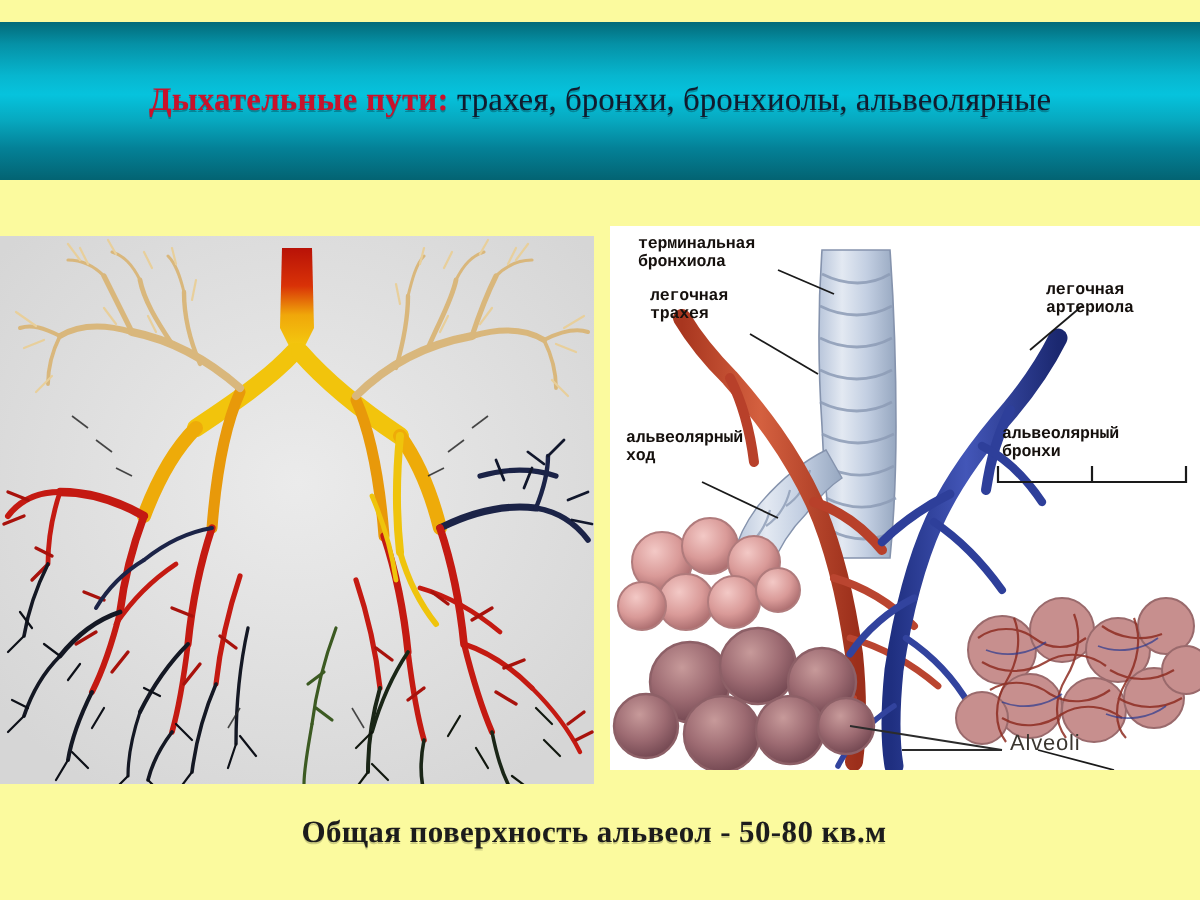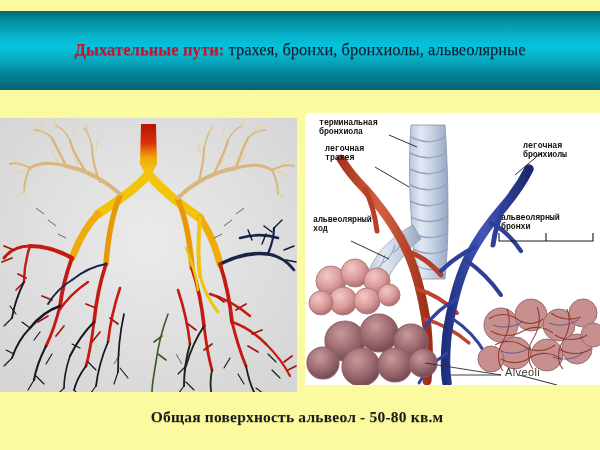--- a/index.html
+++ b/index.html
@@ -459,21 +459,21 @@
     <div class="dlabel" style="left:14px; top:5px;">
       <div>терминальная</div>
       <div>бронхиола</div>
     </div>
     <div class="dlabel" style="left:20px; top:31px;">
       <div>легочная</div>
       <div>трахея</div>
     </div>
     <div class="dlabel" style="left:218px; top:28px;">
       <div>легочная</div>
-      <div>бронхиолы</div>
+      <div>артериола</div>
     </div>
     <div class="dlabel" style="left:8px; top:102px;">
       <div>альвеолярный</div>
       <div>ход</div>
     </div>
     <div class="dlabel" style="left:196px; top:100px;">
       <div>альвеолярный</div>
       <div>бронхи</div>
     </div>
     <div class="alveoli-label" style="left:200px; top:253px;">Alveoli</div>

